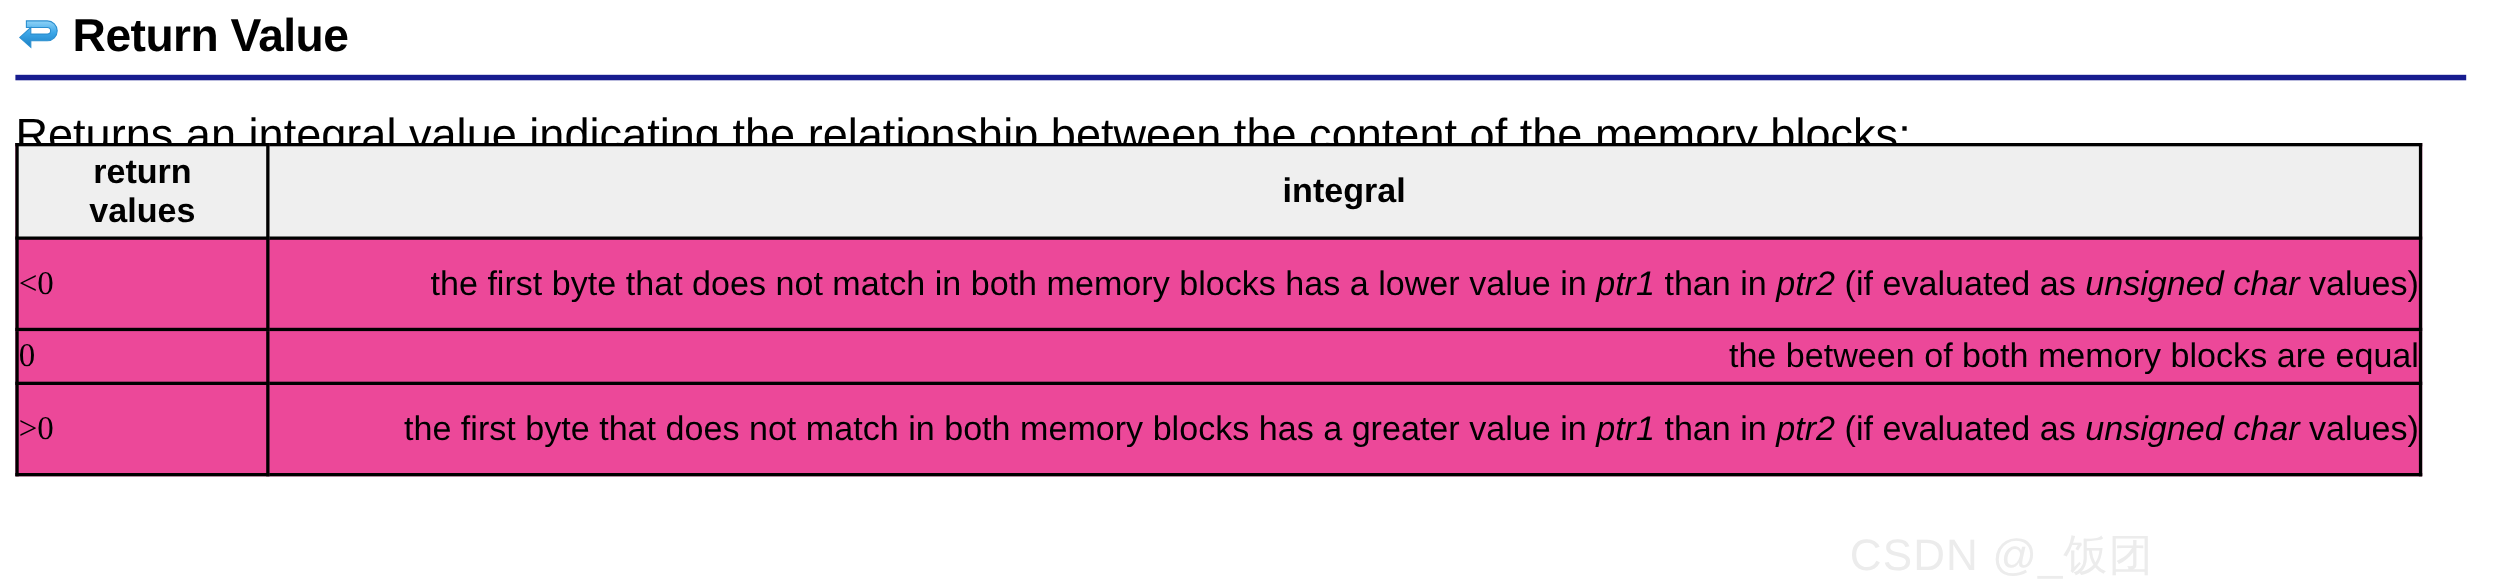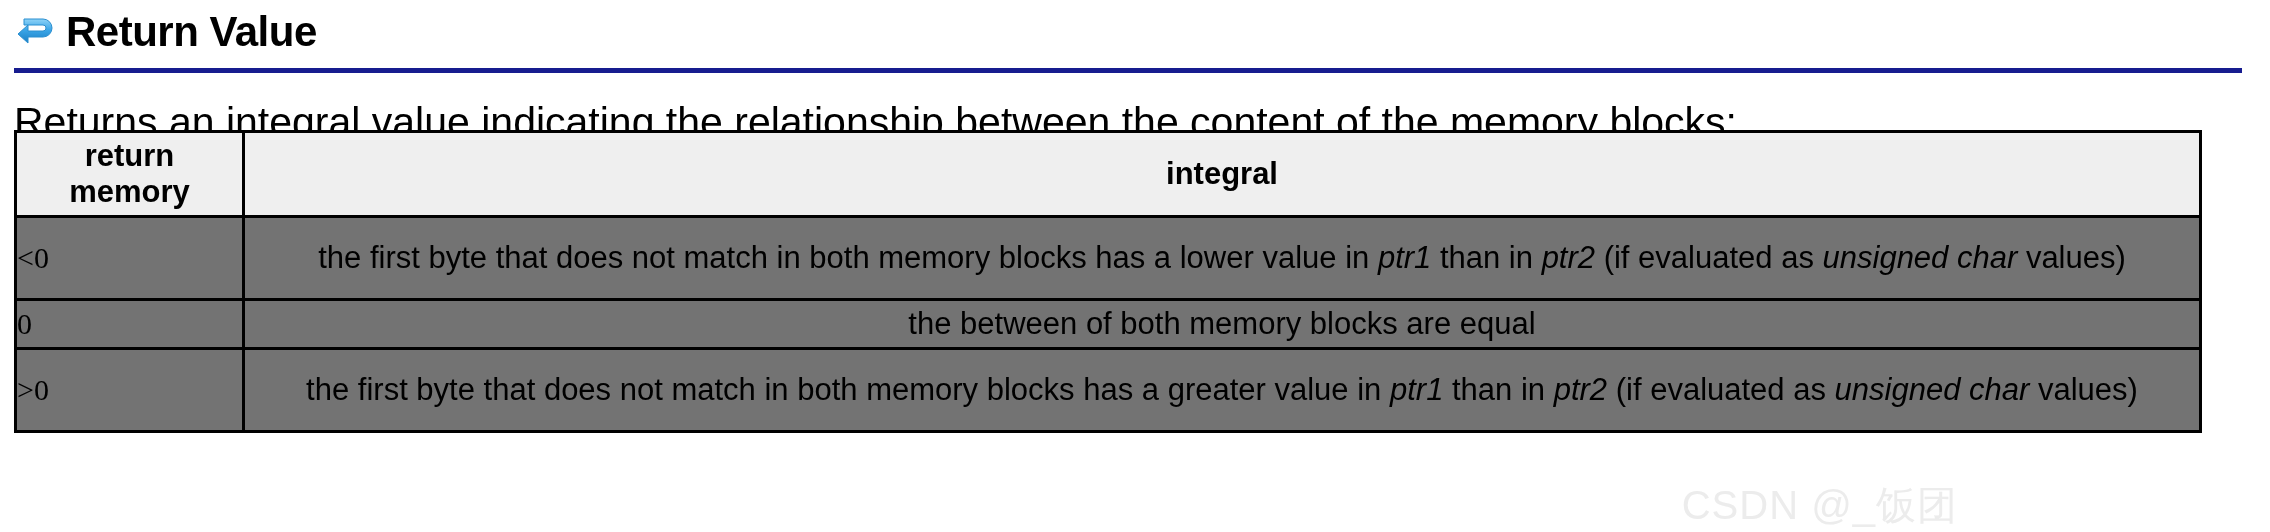--- a/index.html
+++ b/index.html
@@ -69,21 +69,21 @@
   }
 
   
   .rv-table {
     position: absolute;
     left: 14px;
     top: 130px;
     width: 2188px;
     border-collapse: collapse;
     table-layout: fixed;
-    background: #737373;
+    background: #ec4899;
   }
   .rv-table td, .rv-table th {
     border: 3px solid #000000;
     vertical-align: middle;
     padding: 0;
   }
   .rv-table thead th {
     background: #efefef;
     font-weight: bold;
     font-size: 31px;
@@ -104,21 +104,21 @@
     font-size: 30px;
     line-height: 34px;
     text-align: left;
     padding: 4px 8px;
     vertical-align: middle;
     color: #000000;
   }
   .cell-text {
     font-size: 31px;
     line-height: 38px;
-    text-align: center;
+    text-align: right;
     padding: 6px 10px 8px 10px;
     vertical-align: middle;
     color: #000000;
   }
   .cell-text em { font-style: italic; }
 
   .row-two-line td { height: 80px; }
   .row-one-line td { height: 46px; }
 
   
@@ -161,21 +161,21 @@
   <table class="rv-table">
     <colgroup>
       <col class="col-rv">
       <col class="col-ind">
     </colgroup>
     <thead>
       <tr>
         <th>
           <span class="th-inner">
             <span>return</span><br>
-            <span>memory</span>
+            <span>values</span>
           </span>
         </th>
         <th>
           <span class="th-inner">integral</span>
         </th>
       </tr>
     </thead>
     <tbody id="table-body">
         <tr class="row-two-line">
           <td class="cell-code">&lt;0</td>

